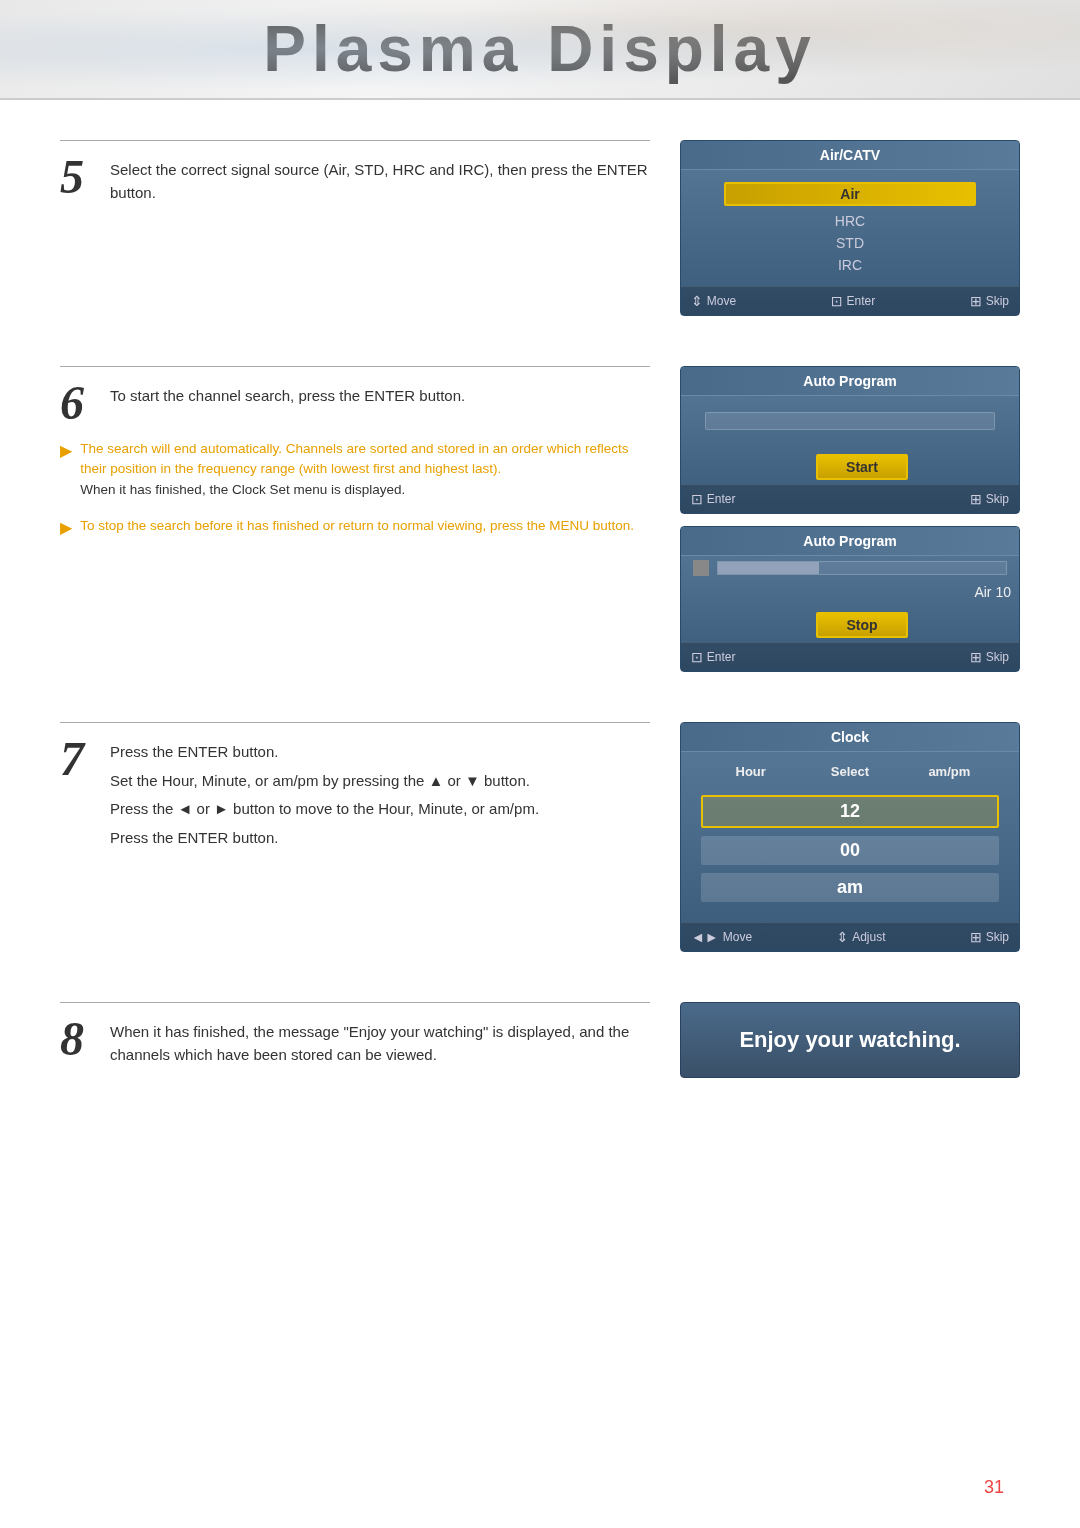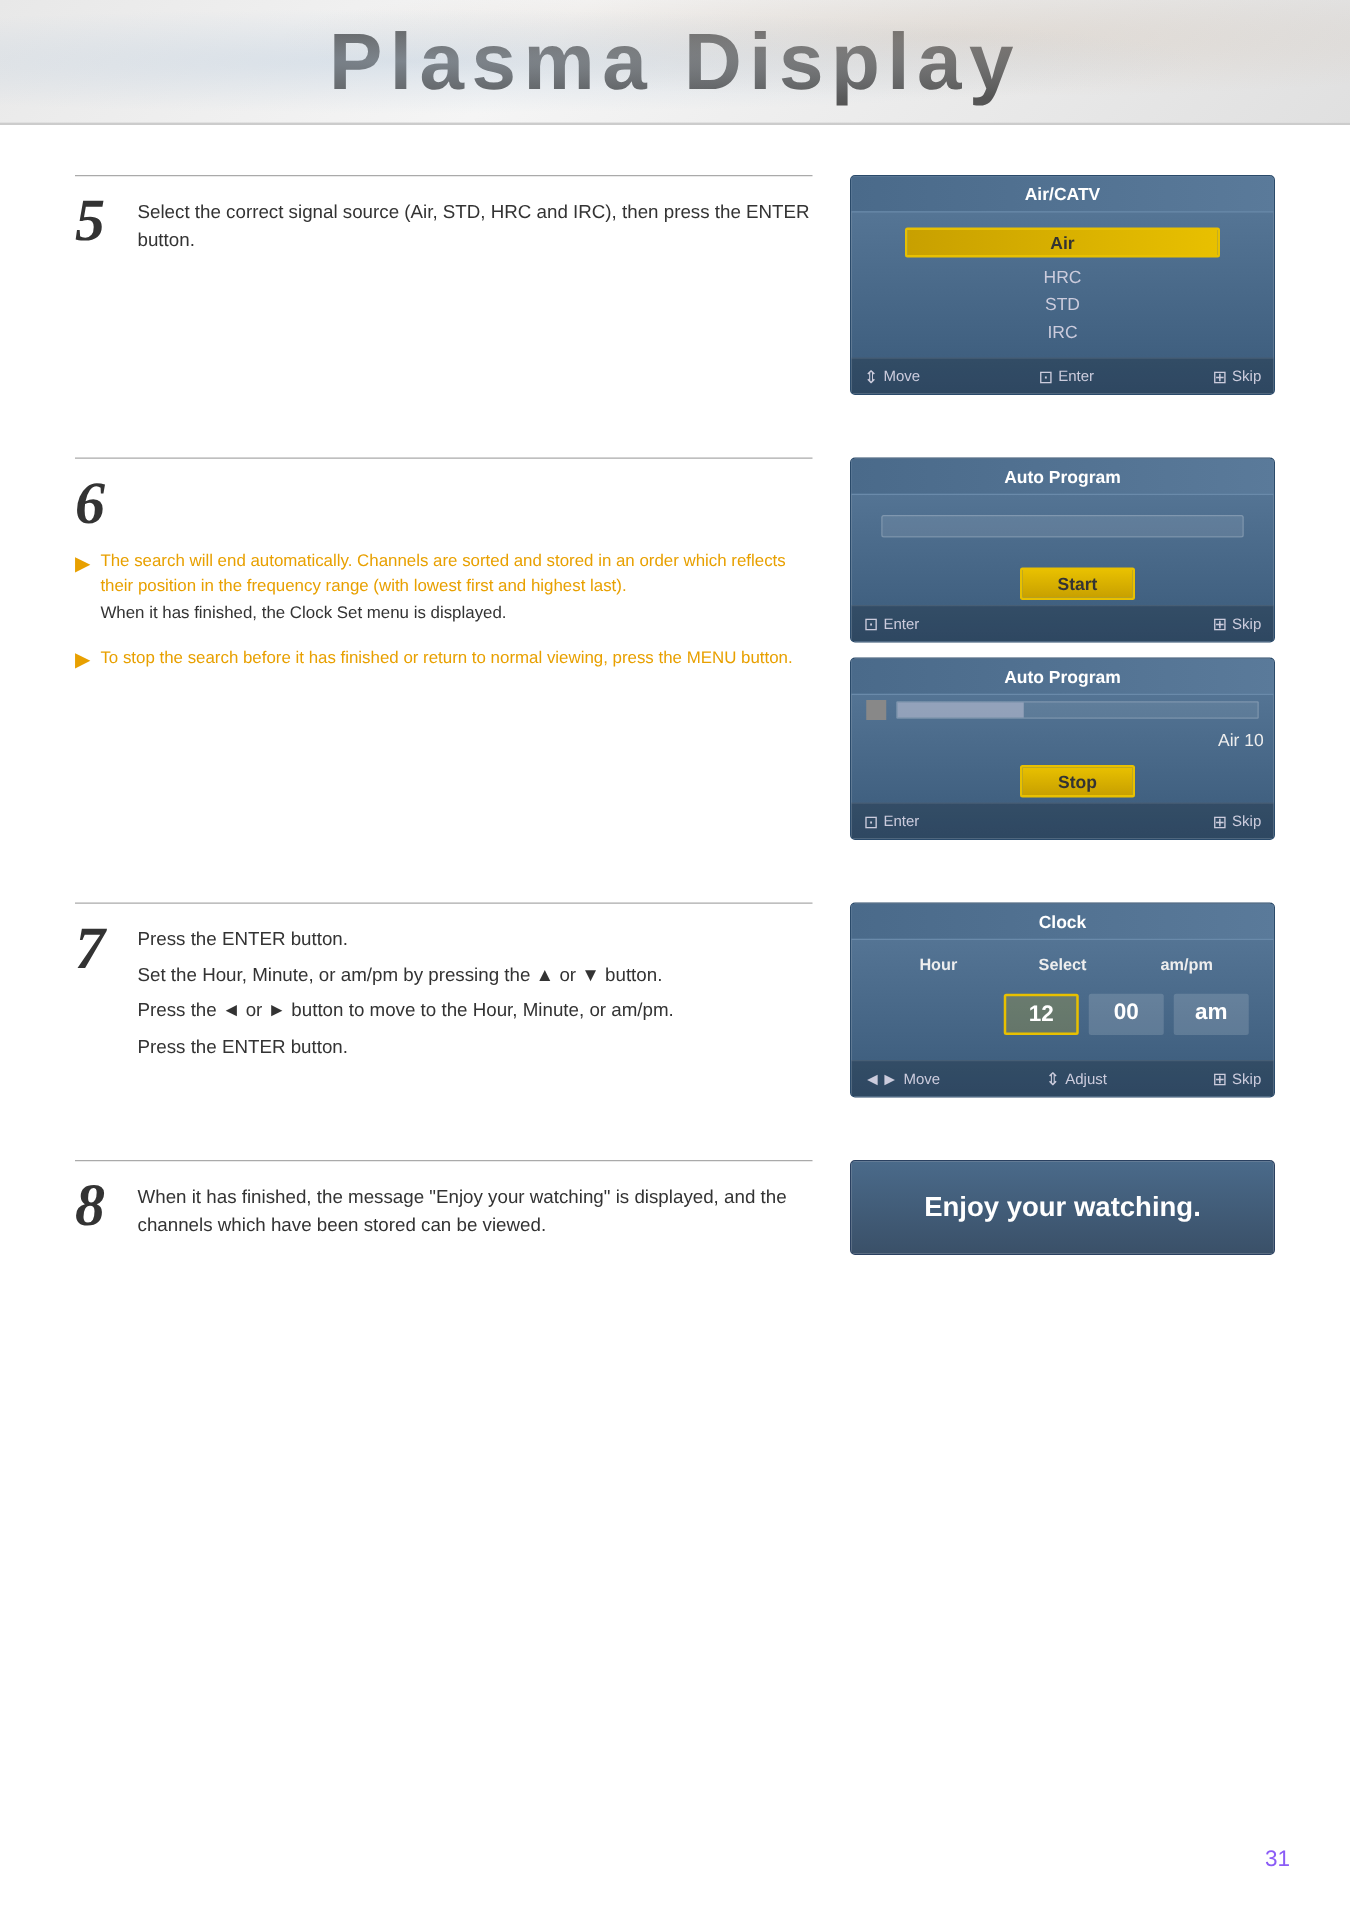--- a/index.html
+++ b/index.html
@@ -234,23 +234,24 @@
     }
     .clock-label {
       color: #eee;
       font-size: 13px;
       font-weight: bold;
       text-align: center;
       flex: 1;
     }
     .clock-values {
       display: flex;
-      justify-content: flex-end;
+      justify-content: center;
       padding: 0 8px;
       gap: 8px;
+      flex-direction: column;
     }
     .clock-value-box {
       background: rgba(255,255,255,0.15);
       color: #fff;
       font-size: 18px;
       font-weight: bold;
       text-align: center;
       padding: 4px 16px;
       border-radius: 2px;
       min-width: 60px;
@@ -279,23 +280,23 @@
     .enjoy-text {
       color: #fff;
       font-size: 22px;
       font-weight: bold;
     }
 
     
     .page-number {
       position: absolute;
       bottom: 30px;
-      right: 48px;
+      right: 76px;
       font-size: 18px;
-      color: #8b5cf6;
+      color: #ef4444;
     }
 
     .step8-row {
       margin-top: 10px;
     }
   </style>
 </head>
 <body>
 
 <div class="header">
@@ -340,20 +341,21 @@
         </div>
       </div>
     </div>
   </div>
 
   <div class="step-row">
     <div class="step-left">
       <div class="step-divider"></div>
       <div class="step-number-block">
         <span class="step-number">6</span>
+        <span class="step-text">To start the channel search, press the ENTER button.</span>
       </div>
       <ul class="bullet-list">
         <li class="bullet-item">
           <span class="bullet-arrow">▶</span>
           <span class="bullet-text">The search will end automatically. Channels are sorted and stored in an order which reflects their position in the frequency range (with lowest first and highest last).<br><span class="black-part">When it has finished, the Clock Set menu is displayed.</span></span>
         </li>
         <li class="bullet-item">
           <span class="bullet-arrow">▶</span>
           <span class="bullet-text">To stop the search before it has finished or return to normal viewing, press the MENU button.</span>
         </li>

